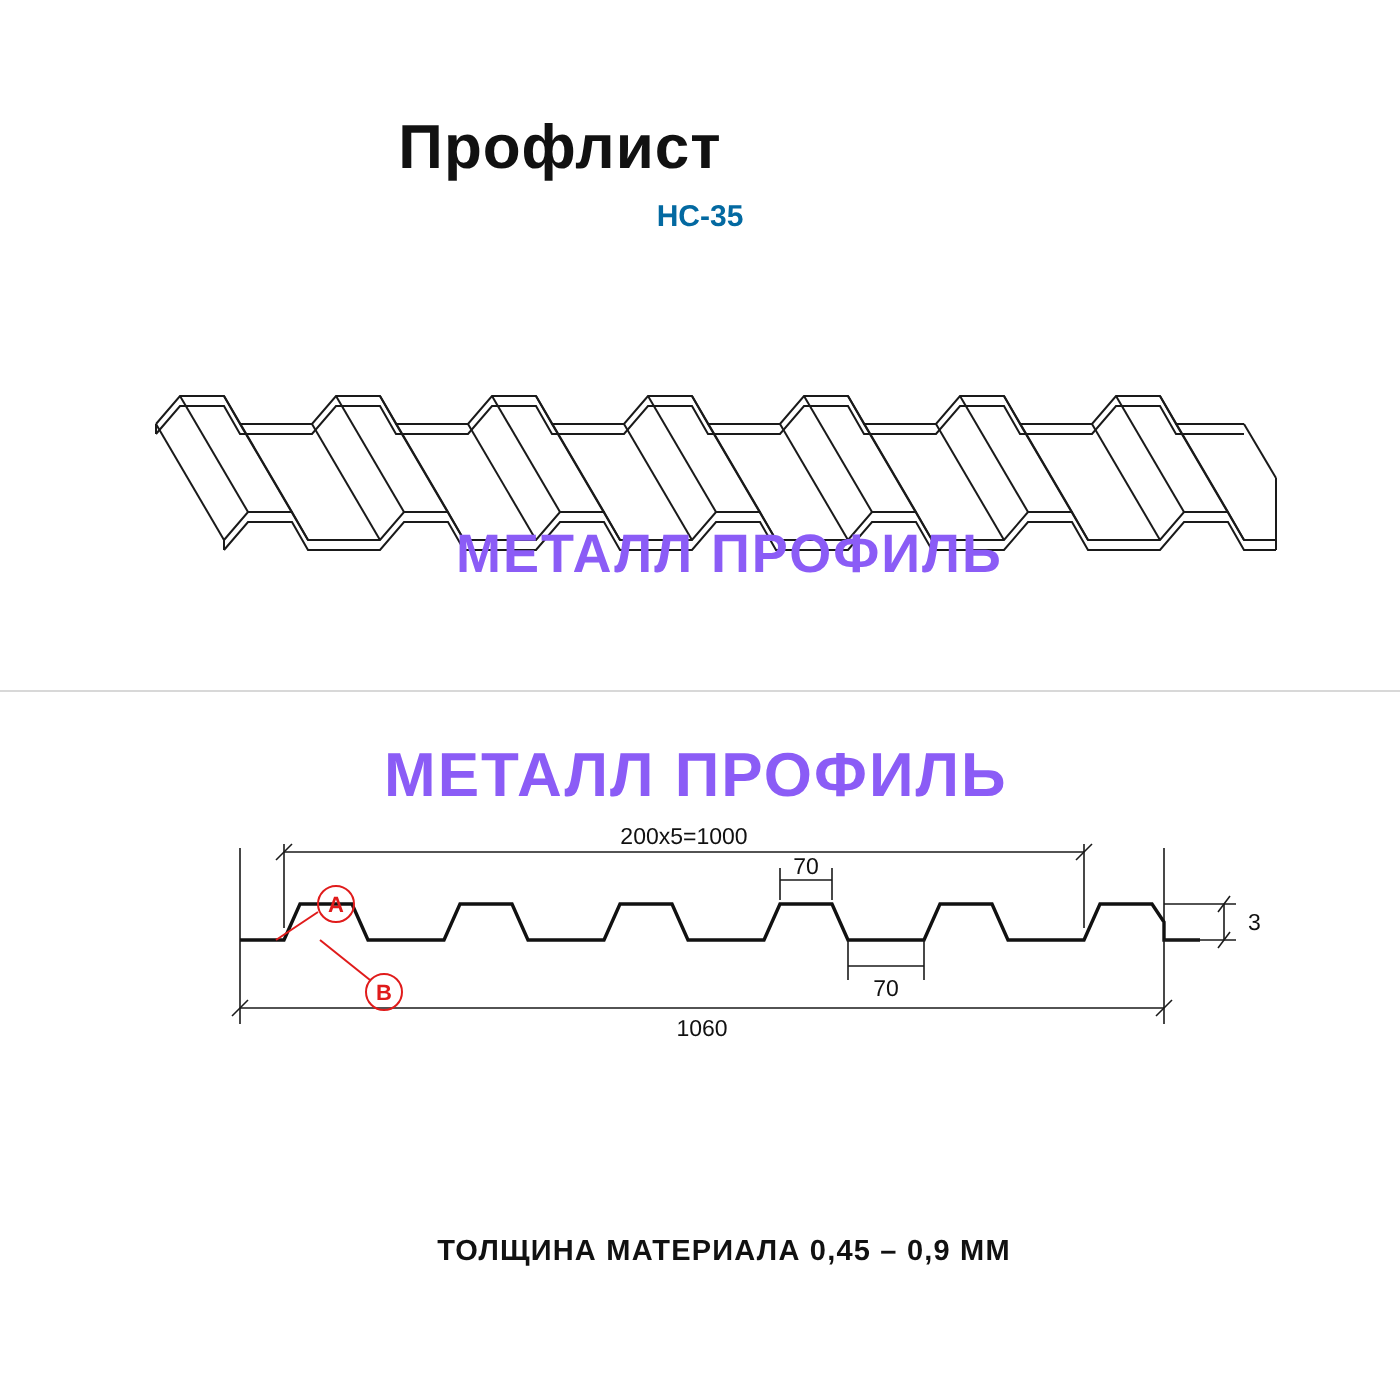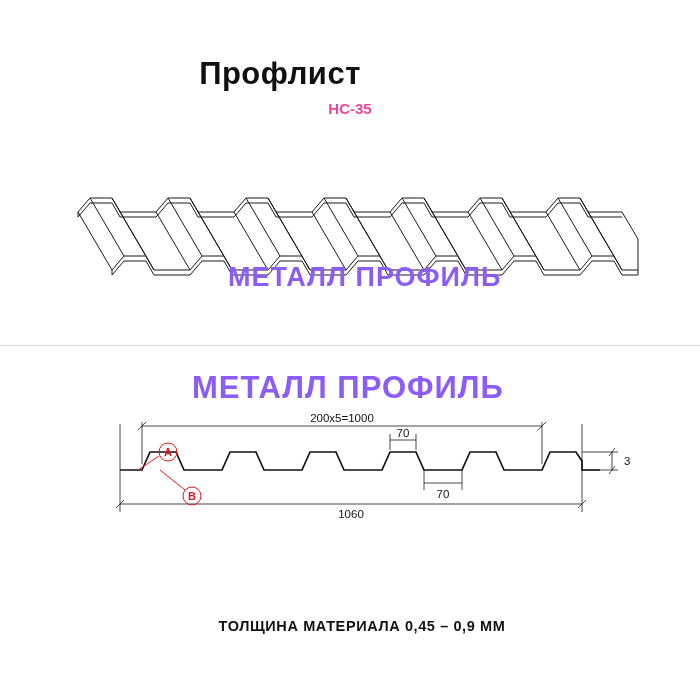--- a/index.html
+++ b/index.html
@@ -32,21 +32,21 @@
     color: #111111;
   }
   .subtitle {
     position: absolute;
     top: 100px;
     left: 0;
     width: 700px;
     text-align: center;
     font-size: 15px;
     font-weight: bold;
-    color: #ec4899;
+    color: #0369a1;
   }
   .iso-wrap {
     position: absolute;
     top: 170px;
     left: 60px;
     width: 580px;
     height: 140px;
   }
   .divider {
     position: absolute;

